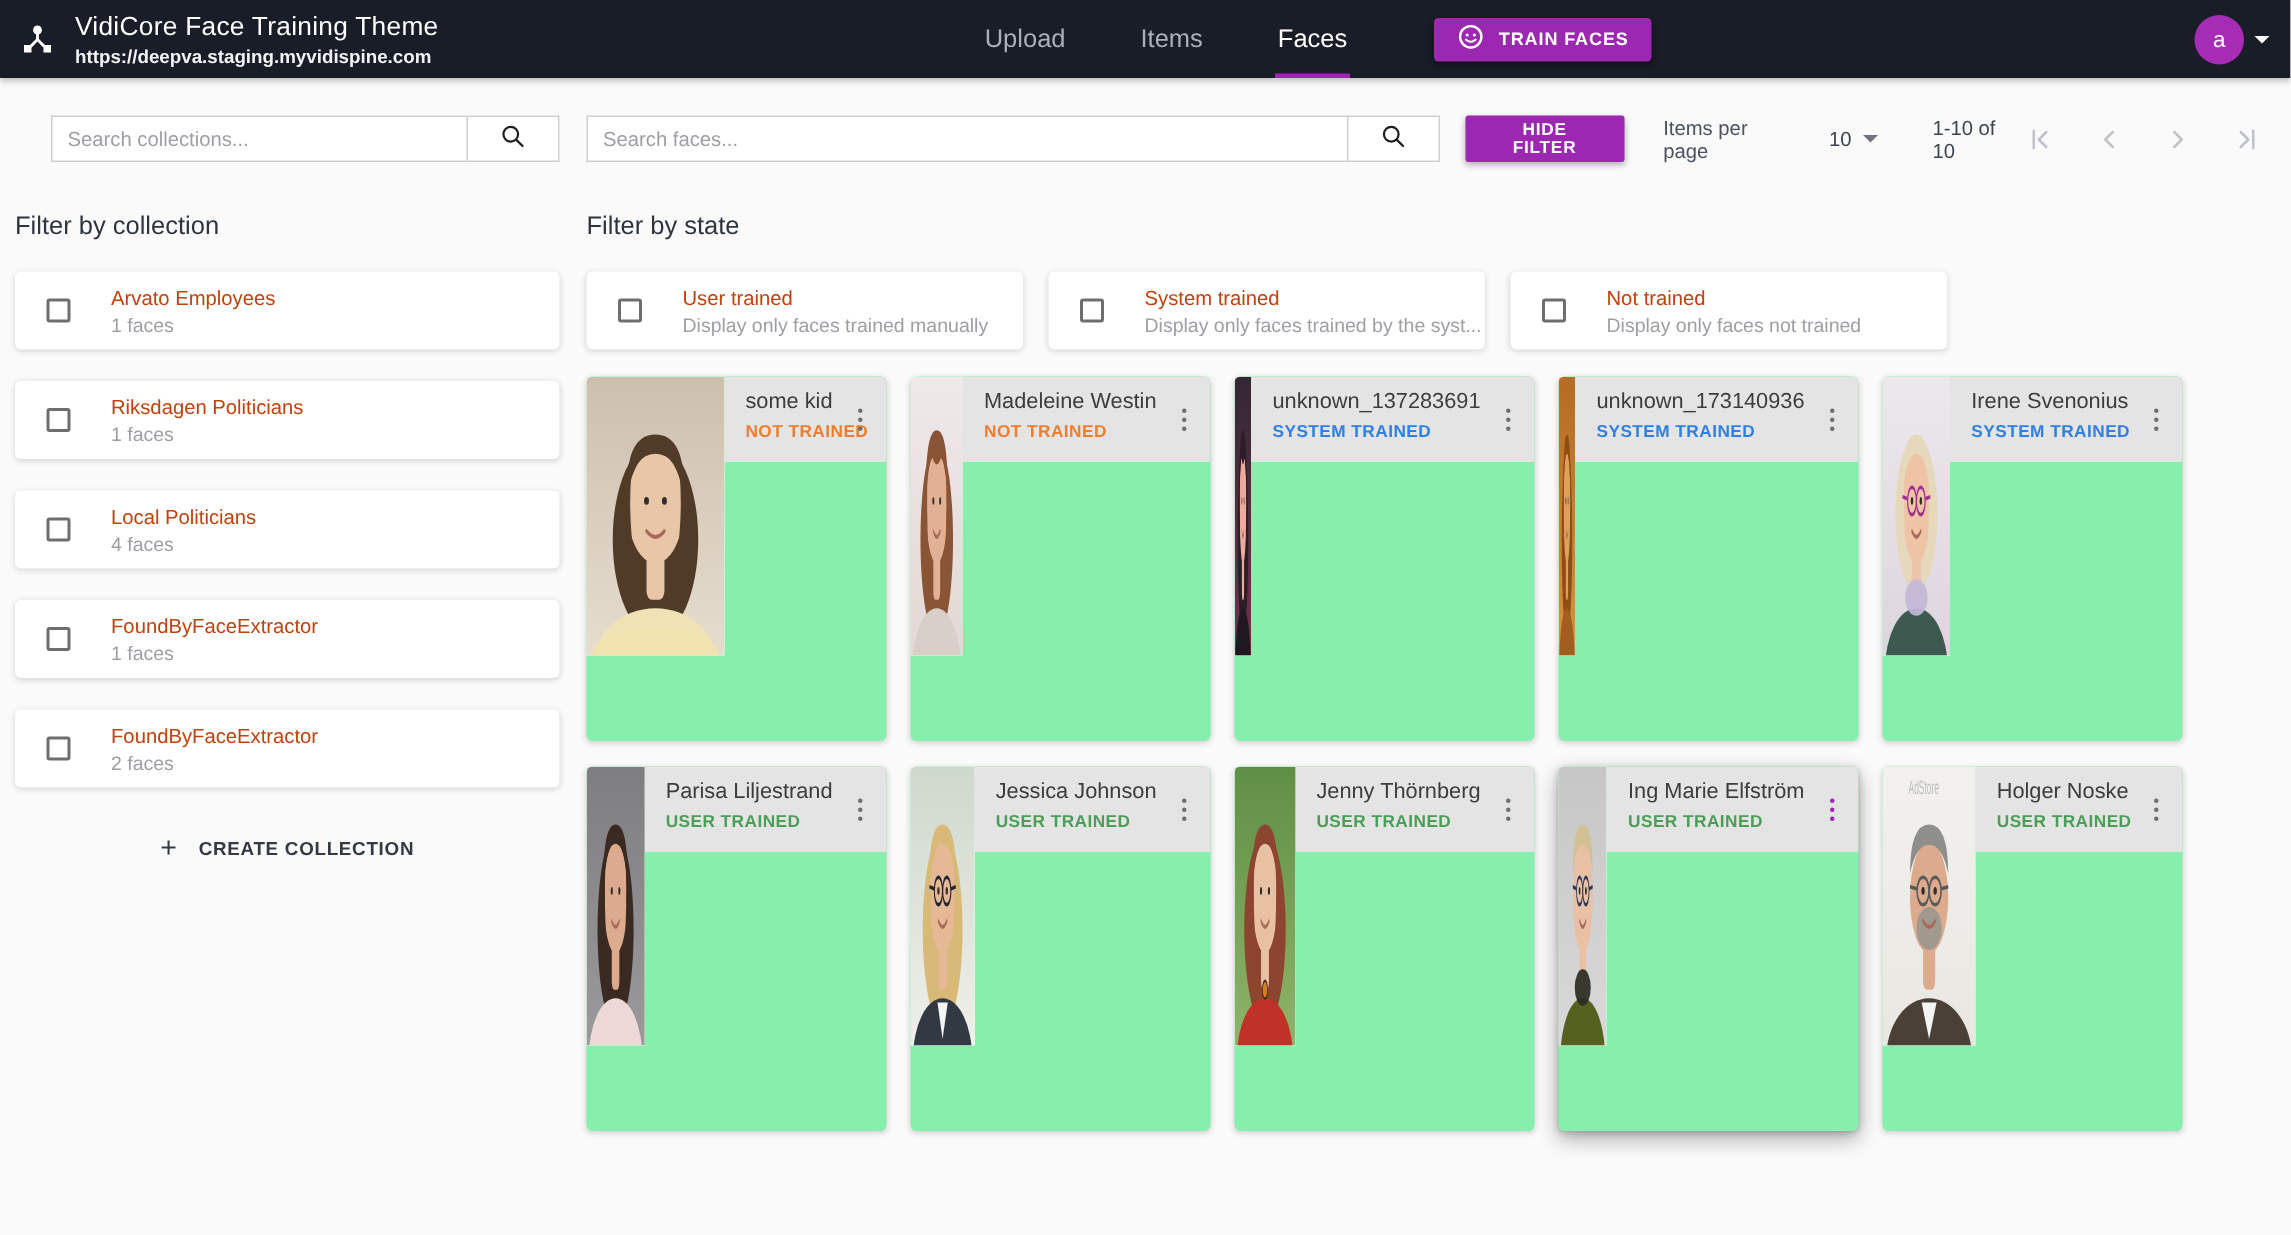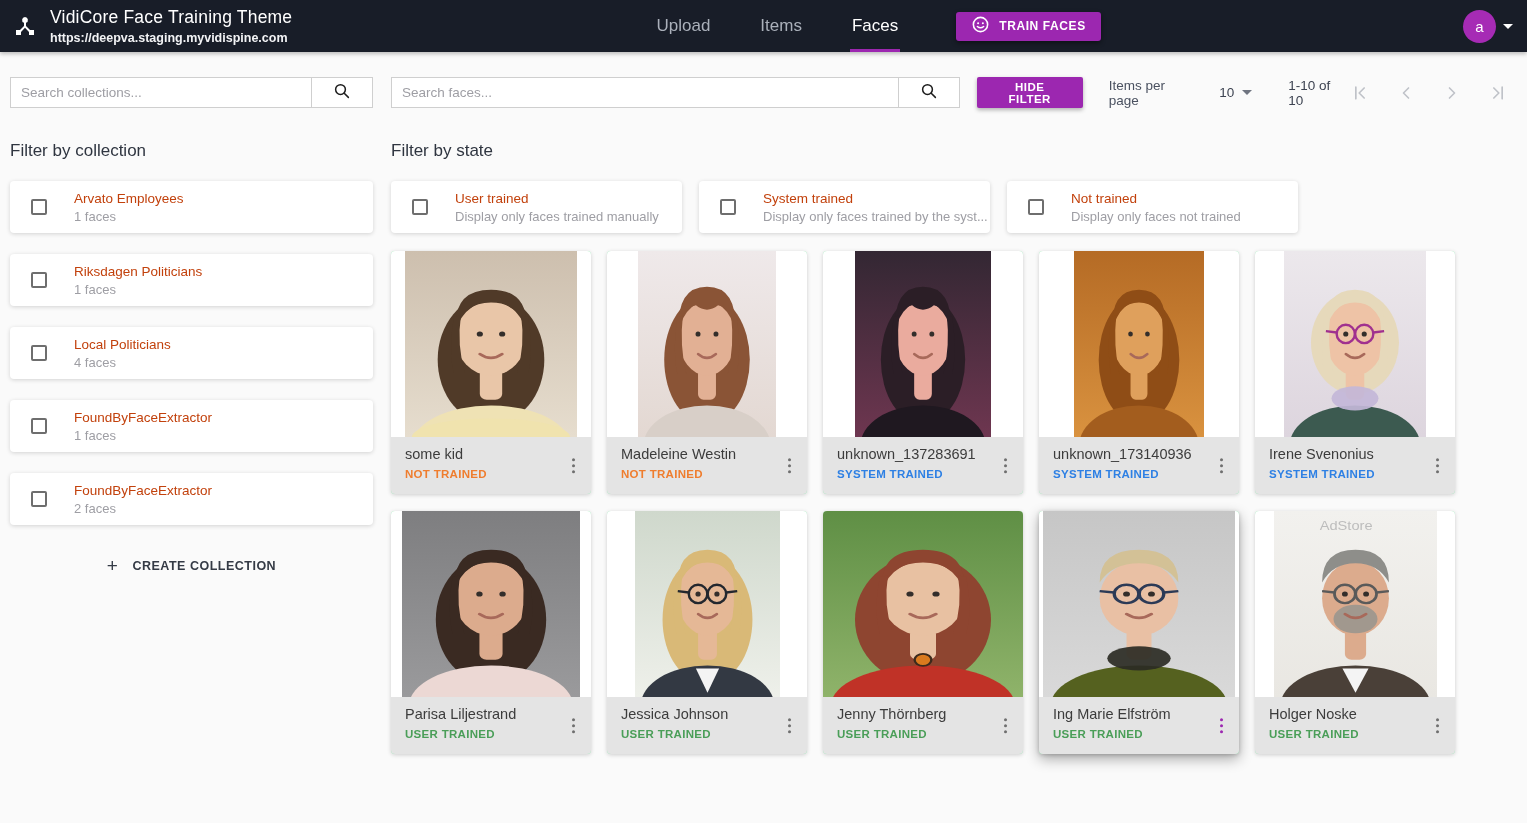--- a/index.html
+++ b/index.html
@@ -46,21 +46,21 @@
   .search-group { display:flex; height:31px; }
   .search-group input {
     flex:1; border:1px solid #cfcfcf; border-right:none; background:#fff;
     padding:0 10px; font-family:inherit; font-size:13.5px; color:#3d4351; outline:none;
   }
   .search-group input::placeholder { color:#9e9ea4; }
   .search-btn {
     width:62px; border:1px solid #cfcfcf; background:#fff; cursor:pointer;
     display:flex; align-items:center; justify-content:center;
   }
-  .sg-collections { width:409px; }
+  .sg-collections { width:409px;margin-left:24px; }
   .sg-faces { width:579px; }
   .hide-filter-btn {
     margin-left:17px; height:31px; padding:0 16px; background:#9c27b0; color:#fff;
     border:none; border-radius:2px; font-family:inherit; font-size:11.5px;
     font-weight:bold; letter-spacing:.5px; cursor:pointer;
     box-shadow:0 2px 4px rgba(0,0,0,.3);
   }
   .ipp-label { margin-left:26px; font-size:13.5px; color:#4a5160; }
   .ipp-select { margin-left:22px; display:flex; align-items:center; gap:8px; cursor:pointer; font-size:13.5px; color:#3d4351; }
   .ipp-select .caret { border-top-color:#6f7480; }
@@ -98,21 +98,21 @@
   .state-row { display:flex; gap:17px; margin-top:20px; }
   .state-card { width:291px; margin-bottom:0; }
 
   
   .face-grid {
     margin-top:18px; display:grid; grid-template-columns:repeat(5,200px);
     grid-column-gap:16px; grid-row-gap:17px;
   }
   .face-card {
     background:#86efac; border-radius:4px; overflow:hidden; cursor:pointer;
-    box-shadow:0 1px 4px rgba(0,0,0,.18); height:243px; display:flex; flex-direction:column;
+    box-shadow:0 1px 4px rgba(0,0,0,.18); height:243px; display:flex; flex-direction:row;
   }
   .face-card.elevated { box-shadow:0 5px 14px rgba(0,0,0,.32), 0 1px 4px rgba(0,0,0,.2); }
   .face-photo { height:186px; background:#fff; display:flex; justify-content:center; overflow:hidden;text-align:right; }
   .face-footer { height:57px; background:#e4e4e4; padding:9px 10px 8px 14px; position:relative; }
   .face-name { font-size:14.5px; color:#3c3c3c; white-space:nowrap; overflow:hidden; text-overflow:ellipsis; padding-right:26px; }
   .face-status { font-size:11.5px; font-weight:bold; letter-spacing:.3px; margin-top:6px; }
   .kebab {
     position:absolute; right:12px; top:50%; transform:translateY(-50%);
     background:none; border:none; cursor:pointer; display:flex; flex-direction:column; gap:2.5px; padding:4px;
   }

